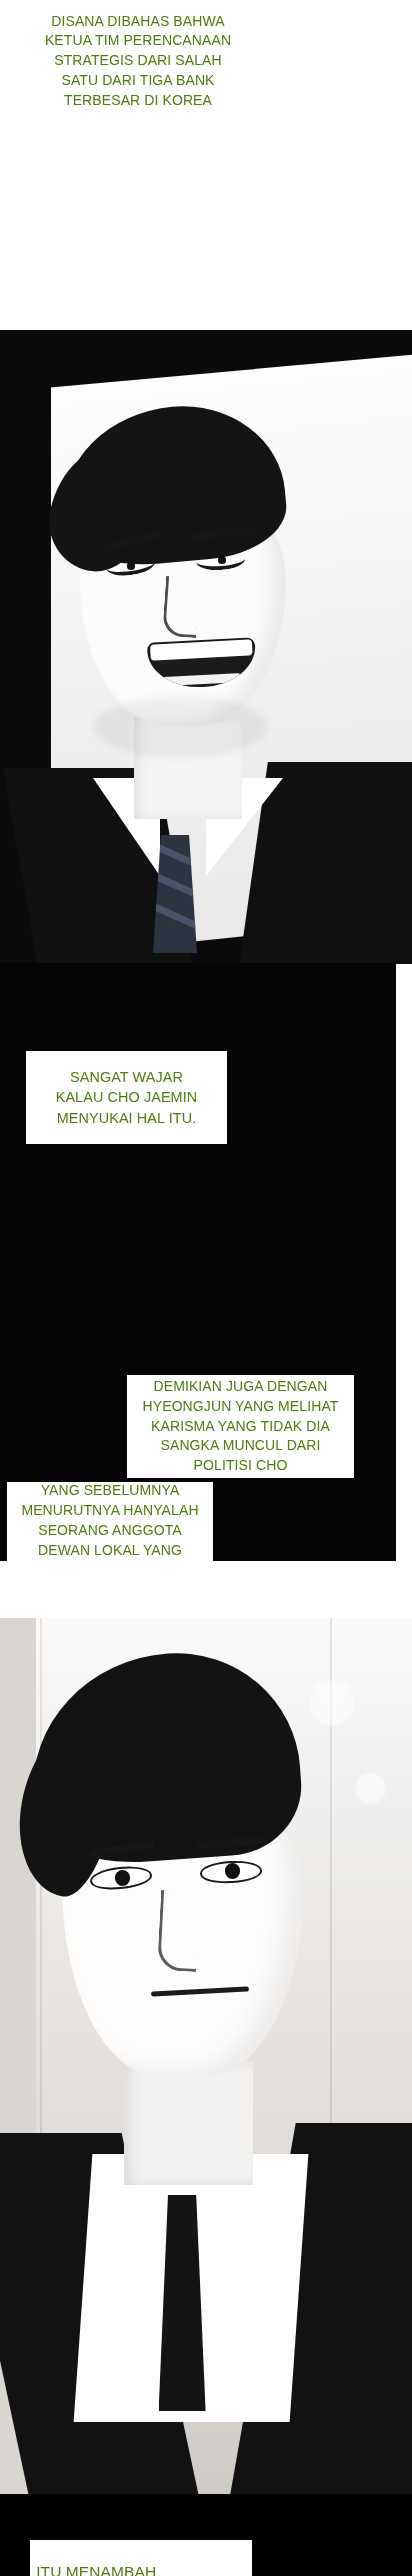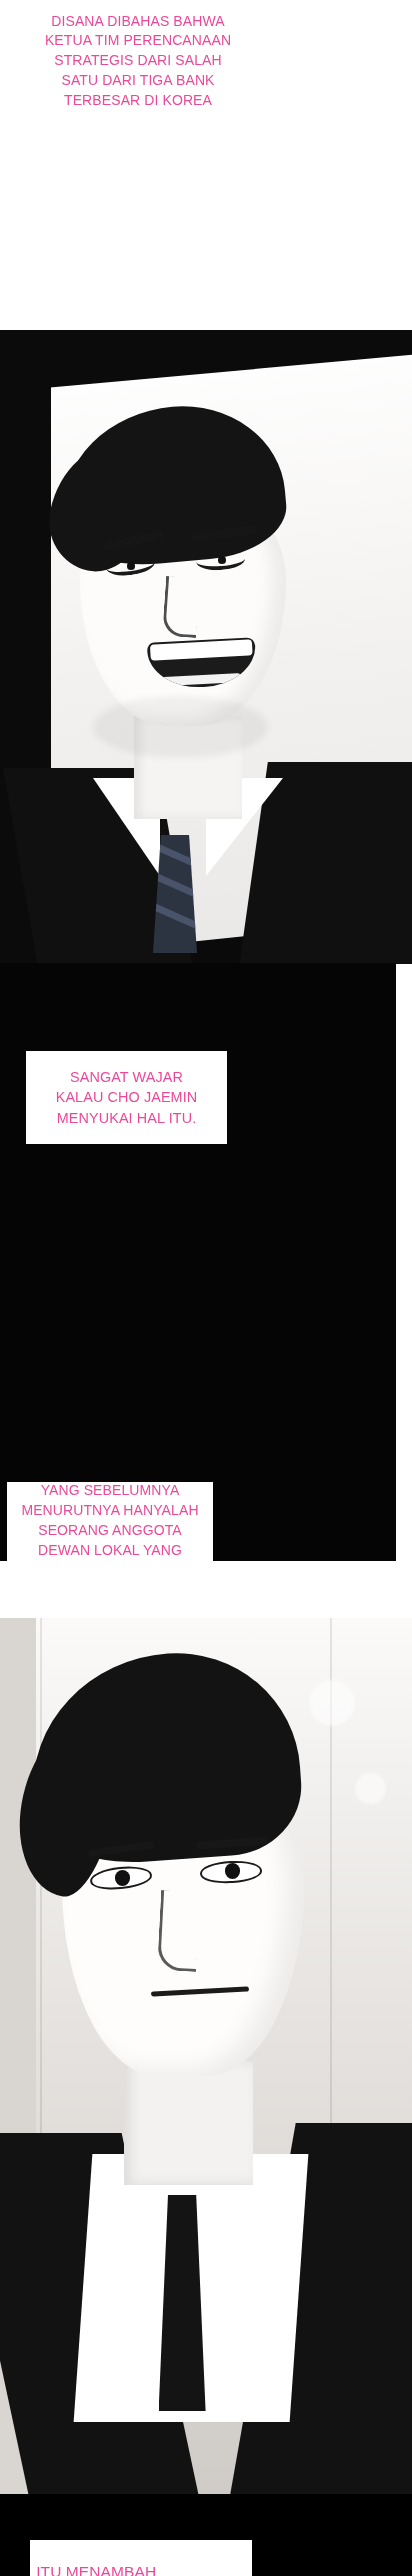--- a/index.html
+++ b/index.html
@@ -19,21 +19,21 @@
   }
 
   
   .panel {
     position: absolute;
     overflow: hidden;
   }
   .bubble {
     position: absolute;
     background: #ffffff;
-    color: #ec4899;
+    color: #4d7c0f;
     text-align: center;
     line-height: 1.42;
     letter-spacing: 0.1px;
     font-weight: 500;
     white-space: pre-line;
     display: flex;
     align-items: center;
     justify-content: center;
     box-sizing: border-box;
   }
@@ -353,20 +353,25 @@
         <div class="teeth"></div>
         <div class="teeth2"></div>
       </div>
     </div>
   </div>
 
   <div class="panel" id="panel3">
     <div class="bubble" id="bubble3">SANGAT WAJAR
 KALAU CHO JAEMIN
 MENYUKAI HAL ITU.</div>
+    <div class="bubble" id="bubble4">DEMIKIAN JUGA DENGAN
+HYEONGJUN YANG MELIHAT
+KARISMA YANG TIDAK DIA
+SANGKA MUNCUL DARI
+POLITISI CHO</div>
     <div class="bubble" id="bubble5">YANG SEBELUMNYA
 MENURUTNYA HANYALAH
 SEORANG ANGGOTA
 DEWAN LOKAL YANG
 BIASA-BIASA SAJA.</div>
   </div>
 
   <div class="panel" id="panel4">
     <div id="p4-bg"></div>
     <div class="wall-line" style="left:40px;"></div>

